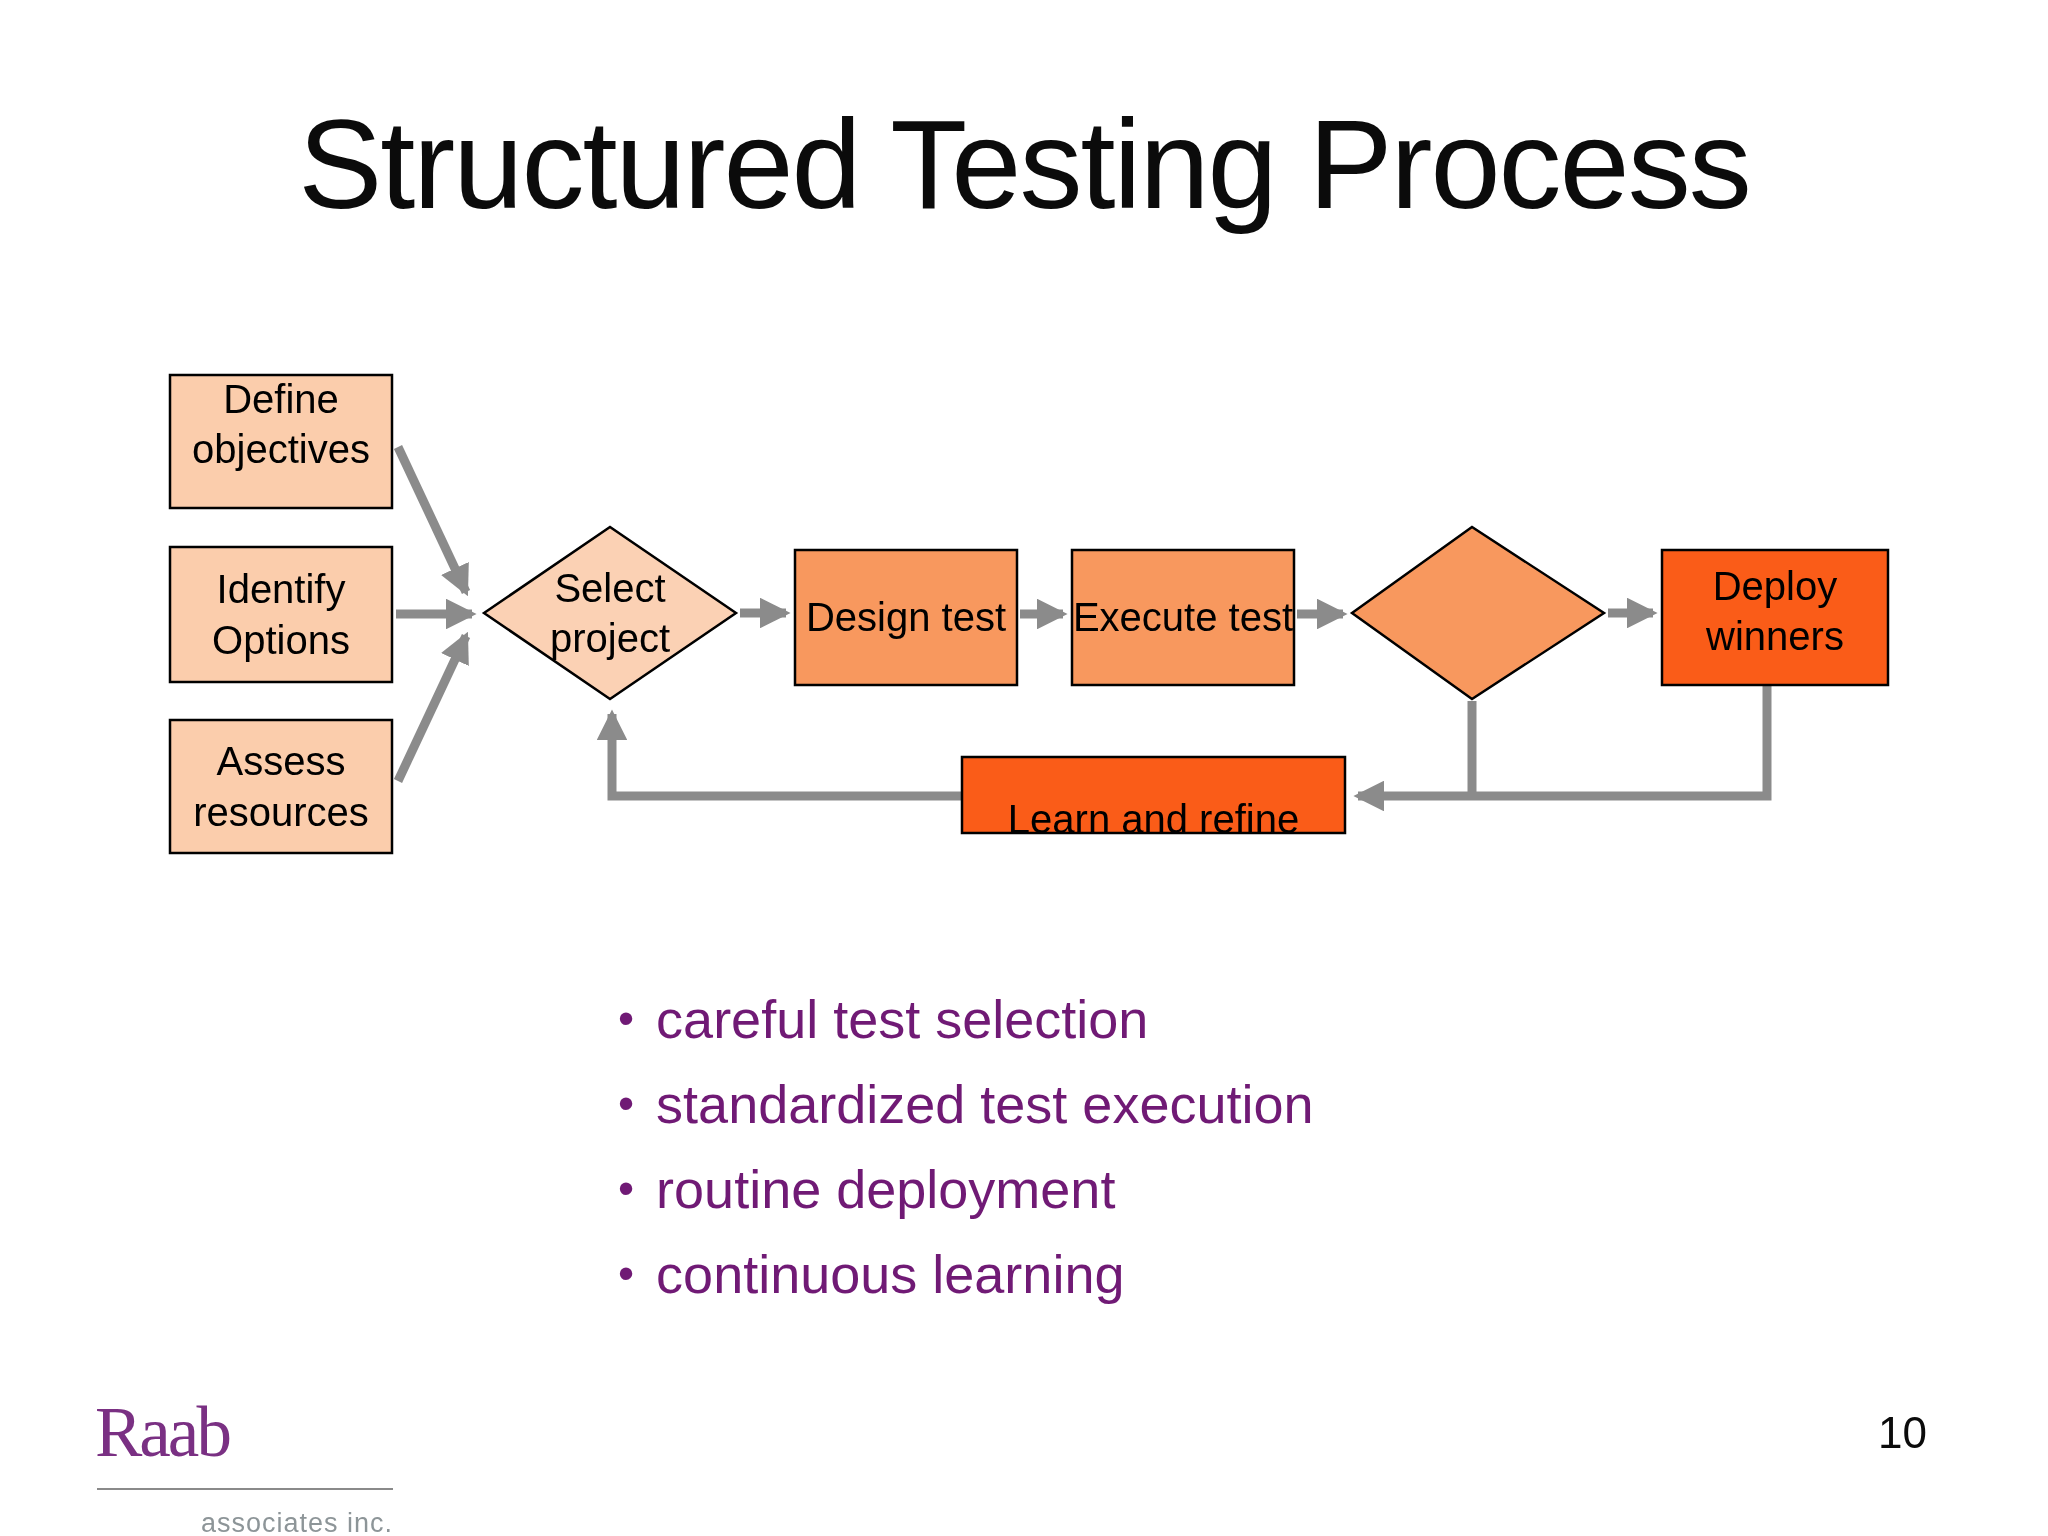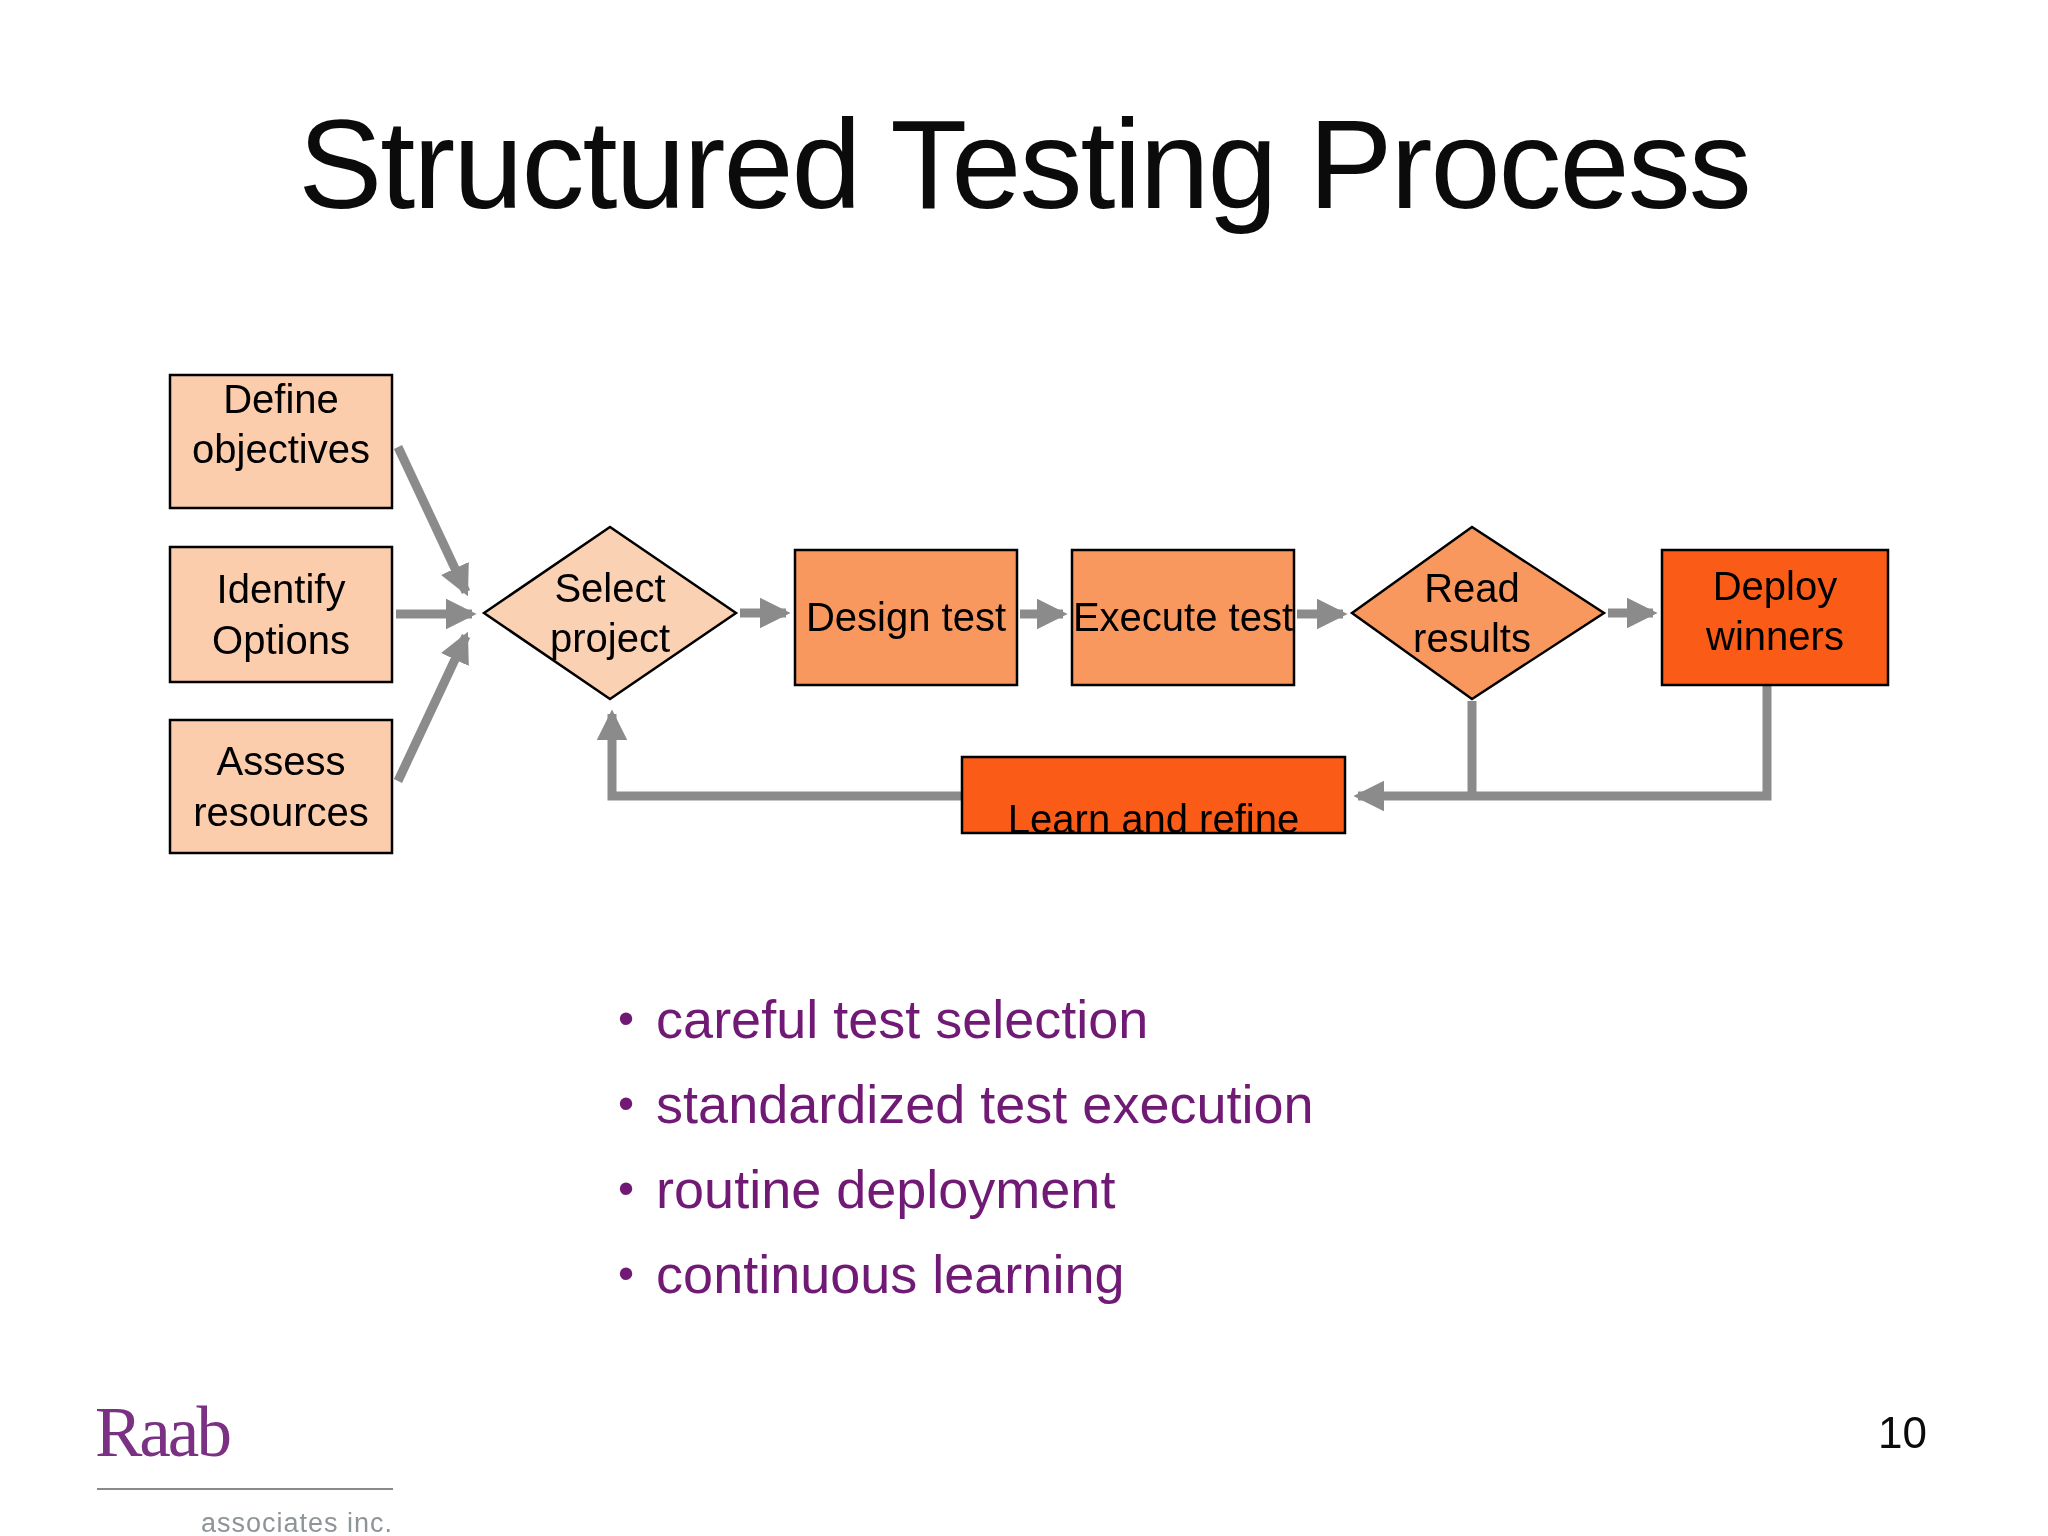--- a/index.html
+++ b/index.html
@@ -79,21 +79,20 @@
       <rect x="962" y="757" width="383" height="76" fill="#FA5C18"></rect>
     </g>
   </svg>
 
   <div class="node-label" style="left:170px;top:375px;width:222px;height:98px;">Define objectives</div>
   <div class="node-label" style="left:170px;top:547px;width:222px;height:135px;">Identify Options</div>
   <div class="node-label" style="left:170px;top:720px;width:222px;height:133px;">Assess resources</div>
   <div class="node-label" style="left:522px;top:545px;width:176px;height:136px;">Select project</div>
   <div class="node-label" style="left:795px;top:550px;width:222px;height:135px;">Design test</div>
   <div class="node-label" style="left:1072px;top:550px;width:222px;height:135px;">Execute test</div>
-  <div class="node-label" style="left:1384px;top:545px;width:176px;height:136px;">Read results</div>
   <div class="node-label" style="left:1662px;top:550px;width:226px;height:122px;">Deploy winners</div>
   <div class="node-label" style="left:962px;top:757px;width:383px;height:76px;margin-top:24px;">Learn and refine</div>
 
   <ul class="bullets">
     <li>careful test selection</li>
     <li>standardized test execution</li>
     <li>routine deployment</li>
     <li>continuous learning</li>
   </ul>
 

